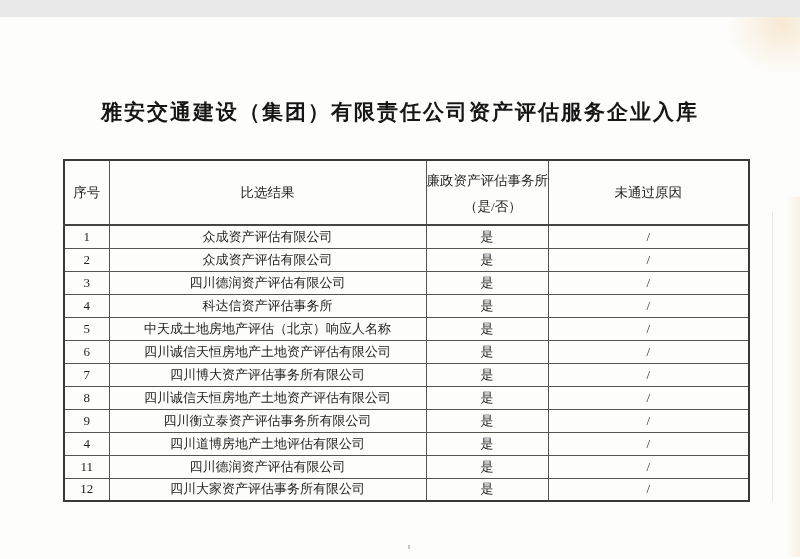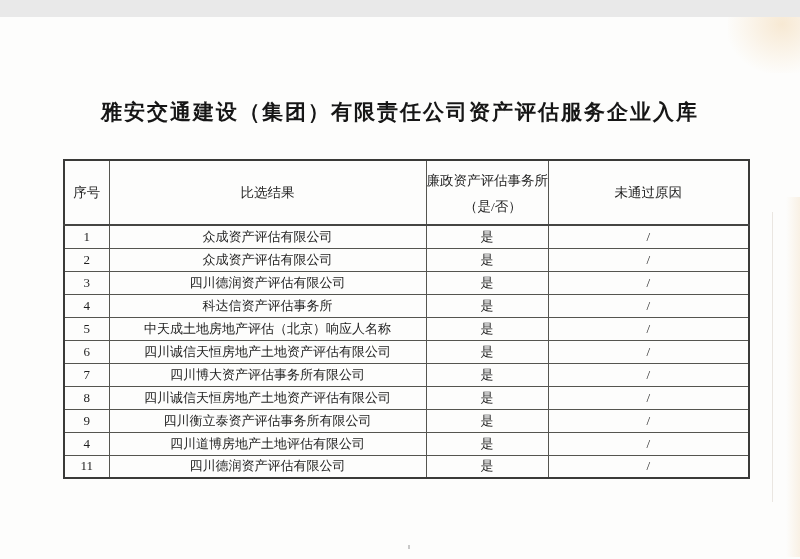--- a/index.html
+++ b/index.html
@@ -201,16 +201,22 @@
       <td>四川道博房地产土地评估有限公司</td>
       <td>是</td>
       <td>/</td>
     </tr>
         <tr>
       <td>11</td>
       <td>四川德润资产评估有限公司</td>
       <td>是</td>
       <td>/</td>
     </tr>
+        <tr>
+      <td>12</td>
+      <td>四川大家资产评估事务所有限公司</td>
+      <td>是</td>
+      <td>/</td>
+    </tr>
       </tbody>
   </table>
 
 </div>
 
 </body></html>

